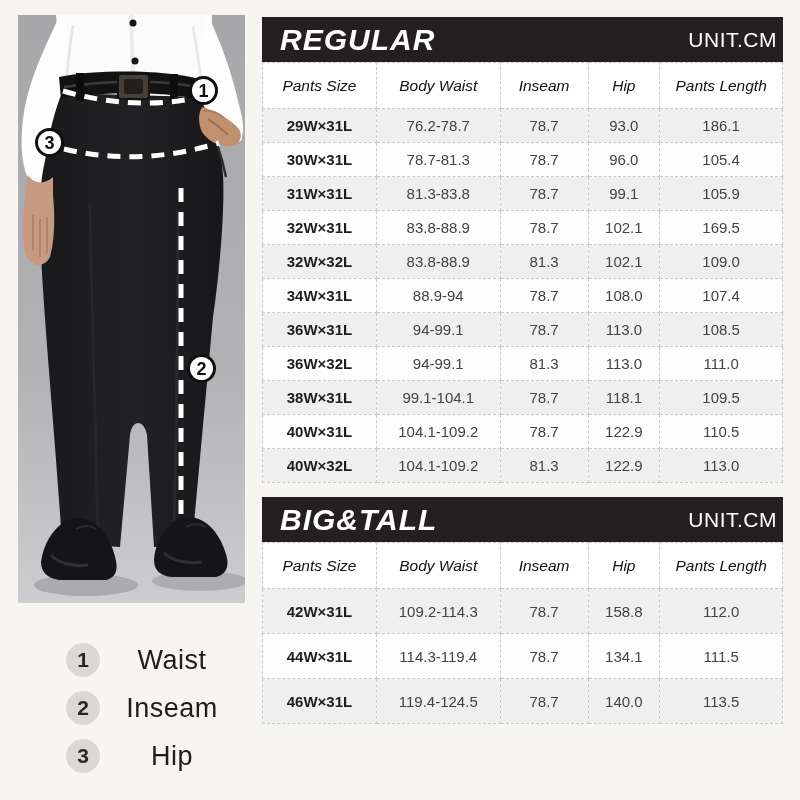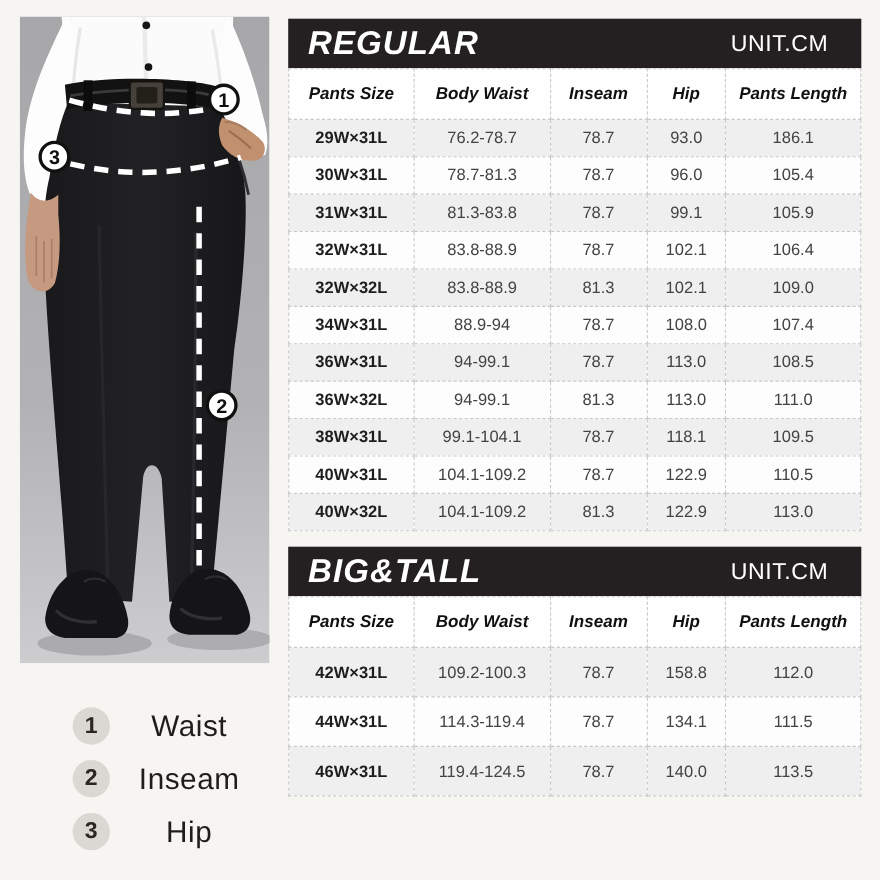--- a/index.html
+++ b/index.html
@@ -43,36 +43,36 @@
   .legend-label {
     width:132px; margin-left:6px; text-align:center;
     font-size:27px; color:#1f1c19; letter-spacing:0.5px;
   }
 
   
   .tables { position:absolute; left:262px; top:17px; width:521px; }
   .bar {
     height:45px; background:#242021; color:#ffffff;
     display:flex; align-items:center; justify-content:space-between;
-    padding:0 30px 0 18px;
+    padding:0 6px 0 18px;
   }
   .bar-title {
     font-size:30px; font-weight:800; font-style:italic; letter-spacing:1px;
   }
   .bar-unit { font-size:21px; letter-spacing:0.5px; }
   table.size-table {
     width:100%; border-collapse:collapse; table-layout:fixed;
     background:#fdfdfd;
   }
   .size-table th, .size-table td {
     border:1px dashed #c9c9c9; text-align:center; vertical-align:middle;
     overflow:hidden; white-space:nowrap;
   }
   .size-table th {
-    height:46px; font-size:15.5px; font-style:italic; font-weight:bold;
+    height:46px; font-size:15.5px; font-style:italic; font-weight:normal;
     color:#101010; background:#fefefe;
   }
   .size-table td { font-size:15px; color:#434343; }
   .size-table td:first-child { font-weight:bold; color:#1d1d1d; }
   .size-table tbody tr:nth-child(odd)  td { background:#efefef; }
   .size-table tbody tr:nth-child(even) td { background:#fdfdfd; }
   #table-0 td { height:34px; }
   #table-1 td { height:45px; }
   .col-size   { width:21.9%; }
   .col-waist  { width:23.8%; }
@@ -226,21 +226,21 @@
           <td>81.3-83.8</td>
           <td>78.7</td>
           <td>99.1</td>
           <td>105.9</td>
         </tr>
         <tr>
           <td>32W×31L</td>
           <td>83.8-88.9</td>
           <td>78.7</td>
           <td>102.1</td>
-          <td>106.4</td>
+          <td>169.5</td>
         </tr>
         <tr>
           <td>32W×32L</td>
           <td>83.8-88.9</td>
           <td>81.3</td>
           <td>102.1</td>
           <td>109.0</td>
         </tr>
         <tr>
           <td>34W×31L</td>
@@ -306,21 +306,21 @@
           <th>Pants Size</th>
           <th>Body Waist</th>
           <th>Inseam</th>
           <th>Hip</th>
           <th>Pants Length</th>
         </tr>
       </thead>
     <tbody>
         <tr>
           <td>42W×31L</td>
-          <td>109.2-100.3</td>
+          <td>109.2-114.3</td>
           <td>78.7</td>
           <td>158.8</td>
           <td>112.0</td>
         </tr>
         <tr>
           <td>44W×31L</td>
           <td>114.3-119.4</td>
           <td>78.7</td>
           <td>134.1</td>
           <td>111.5</td>

